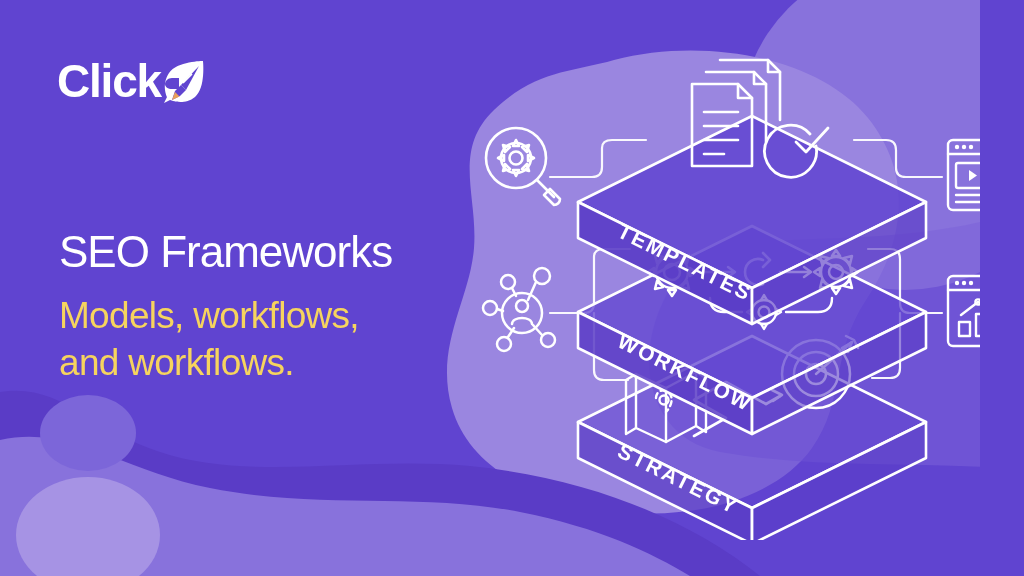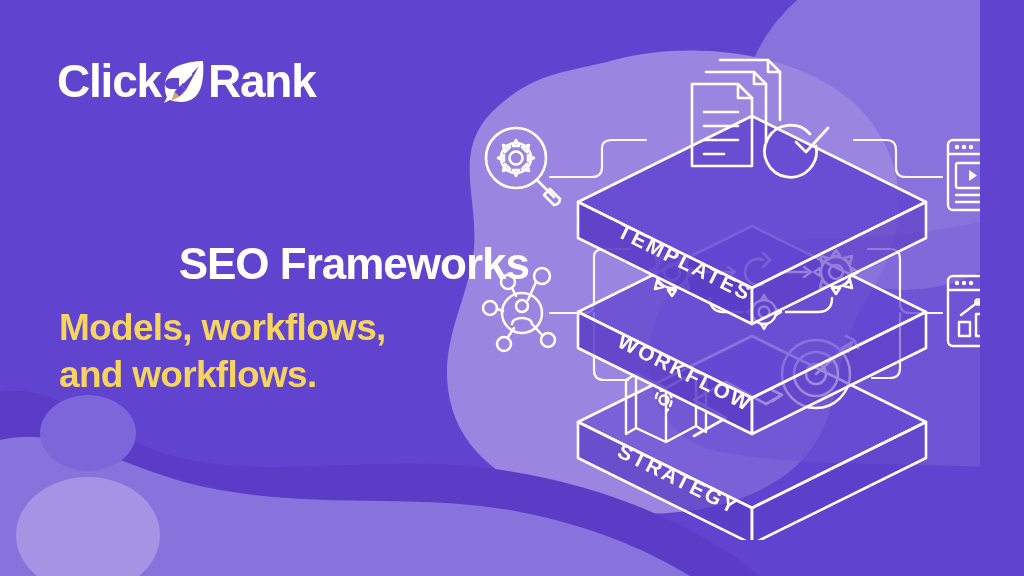--- a/index.html
+++ b/index.html
@@ -25,27 +25,26 @@
   .logo-mark{
     width:52px;height:52px;display:block;margin:0 -3px 0 -2px;
     position:relative;top:1px;
   }
 
   
   .headline{
     position:absolute;left:59px;top:222px;width:470px;
   }
   .h-main{
-    font-size:44px;font-weight:bold;color:#FFFFFF;
-    letter-spacing:-1px;line-height:1.18;margin:16px 0 14px 0;
+    font-size:44px;font-weight:normal;color:#FFFFFF;
+    letter-spacing:-1px;line-height:1.18;margin:4px 0 14px 0;
     white-space:nowrap;
-    text-align:right;
   }
   .h-sub{
-    font-size:37px;font-weight:bold;color:#F6D45E;
+    font-size:37px;font-weight:normal;color:#F6D45E;
     letter-spacing:-0.7px;line-height:1.28;margin:0;
   }
   .h-sub span{display:block;}
 
   
   .illo{position:absolute;left:480px;top:50px;width:544px;height:490px;}
 </style>
 </head>
 <body>
 
@@ -96,21 +95,20 @@
           <path d="M40 10 L22 29 L27 34 L40 10 Z"></path>
           <path d="M22 29 L16 35 L13 44 L21 40 L27 34 Z"></path>
           <path d="M13 22 C9 22 6 25 6 28 C6 31 9 33 13 33 L20 33 L20 22 Z"></path>
         </g>
 
         <path d="M16 36 L13 44 L20.5 40.5 Z" fill="#E8A05B"></path>
 
         <path d="M24 27 L33 18" stroke="#FFFFFF" stroke-width="1.6" fill="none"></path>
       </svg>
 
-      <span class="logo-text">Rank</span>
     </div>
 
     <div class="headline">
       <h1 class="h-main">SEO Frameworks</h1>
       <p class="h-sub">
         <span>Models, workflows,</span>
         <span>and workflows.</span>
       </p>
     </div>
 

